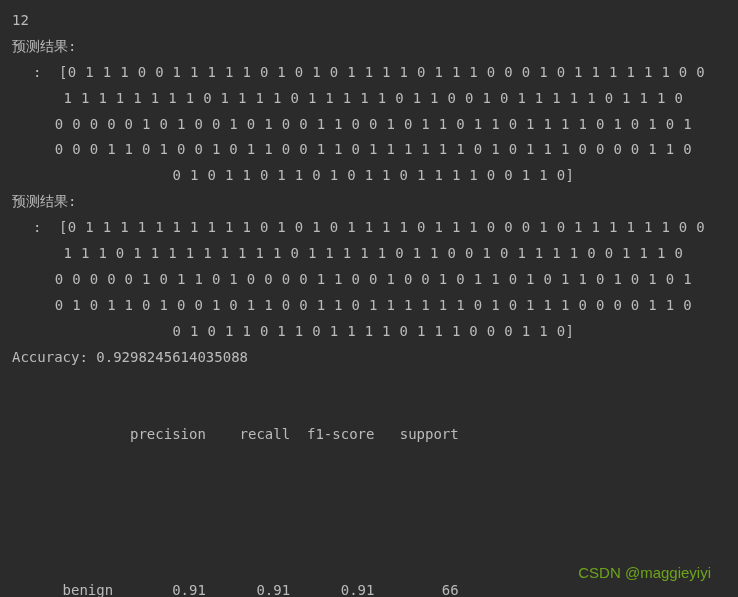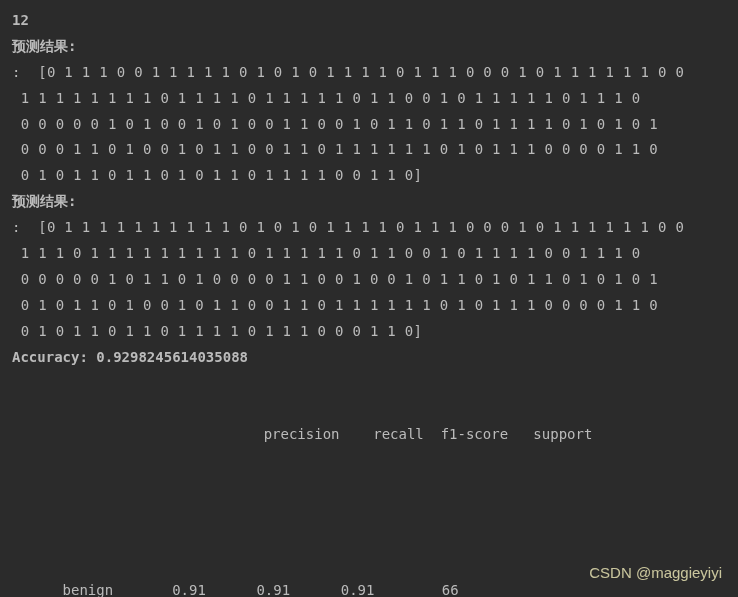--- a/index.html
+++ b/index.html
@@ -15,47 +15,46 @@
       line-height: 1.85;
       padding: 8px 12px;
       width: 738px;
       height: 597px;
       overflow: hidden;
       position: relative;
     }
     .output-line {
       white-space: pre-wrap;
       word-break: break-all;
-      font-weight: bold;
     }
     .array-block {
       white-space: pre-wrap;
       word-break: break-all;
       letter-spacing: 0.3px;
+      text-align: center;
     }
     .report-table {
       font-family: 'Consolas', 'Monaco', monospace;
       white-space: pre;
       margin-top: 0;
     }
     .report-header {
       white-space: pre;
-      text-align: center;
     }
     .report-row {
       white-space: pre;
     }
     .spacer {
       height: 1.85em;
     }
     .watermark {
       position: absolute;
       bottom: 10px;
-      right: 16px;
-      color: #fef9c3;
+      right: 27px;
+      color: #84cc16;
       font-family: sans-serif;
       font-size: 15px;
       opacity: 0.75;
     }
   </style>
 </head>
 <body>
 
 <div class="output-line">12</div>
 <div class="output-line">预测结果:</div>

